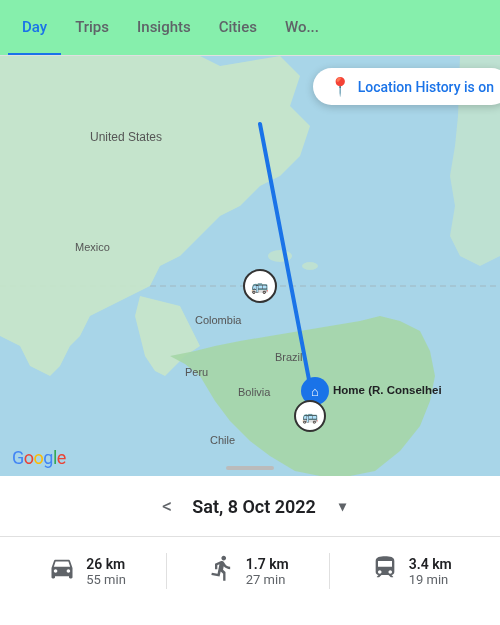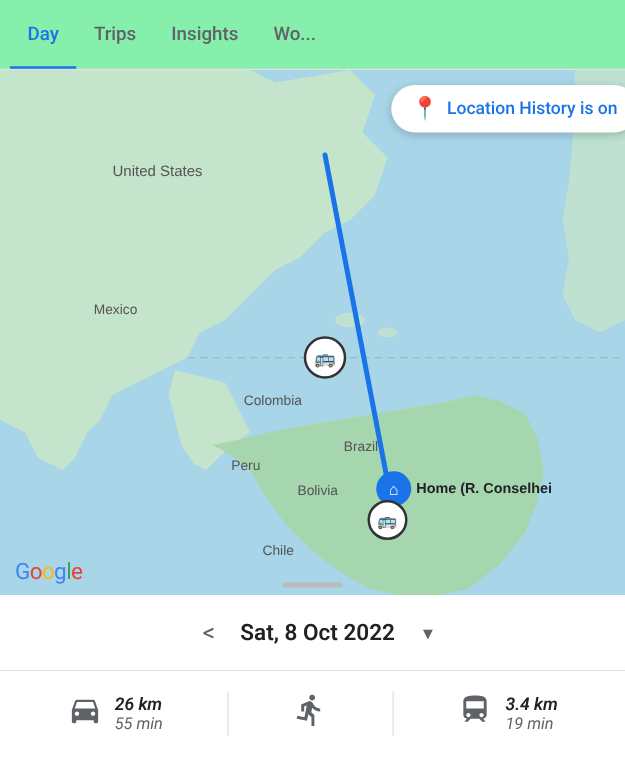--- a/index.html
+++ b/index.html
@@ -133,21 +133,20 @@
       color: #5f6368;
     }
 
     
     .stats-row {
       display: flex;
       align-items: center;
       justify-content: space-around;
       padding: 16px 28px;
       background: #fff;
-      font-style: italic;
     }
     .stat-item {
       display: flex;
       align-items: center;
       gap: 10px;
     }
     .stat-icon {
       font-size: 26px;
       color: #5f6368;
     }
@@ -177,20 +176,21 @@
       fill: #5f6368;
     }
   </style>
 </head>
 <body>
 
 <nav class="nav-tabs">
   <div class="nav-tab active">Day</div>
   <div class="nav-tab">Trips</div>
   <div class="nav-tab">Insights</div>
+  <div class="nav-tab">Cities</div>
   <div class="nav-tab">Wo...</div>
 </nav>
 
 <div class="map-container">
   <svg class="map-svg" viewBox="0 0 500 420" xmlns="http://www.w3.org/2000/svg">
 
     <rect width="500" height="420" fill="#a8d5e8"></rect>
 
     <line x1="0" y1="230" x2="500" y2="230" stroke="#999" stroke-width="1" stroke-dasharray="6,4" opacity="0.5"></line>
 
@@ -265,20 +265,24 @@
   </div>
 
   <div class="stat-divider"></div>
 
   <div class="stat-item">
     <span class="stat-icon">
       <svg class="icon-walk" viewBox="0 0 24 24" xmlns="http://www.w3.org/2000/svg">
         <path d="M13.49 5.48c1.1 0 2-.9 2-2s-.9-2-2-2-2 .9-2 2 .9 2 2 2zm-3.6 13.9l1-4.4 2.1 2v6h2v-7.5l-2.1-2 .6-3c1.3 1.5 3.3 2.5 5.5 2.5v-2c-1.9 0-3.5-1-4.3-2.4l-1-1.6c-.4-.6-1-1-1.7-1-.3 0-.5.1-.8.1l-5.2 2.2v4.7h2v-3.4l1.8-.7-1.6 8.1-4.9-1-.4 2 7 1.4z"></path>
       </svg>
     </span>
+    <div class="stat-text">
+      <span class="stat-value">1.7 km</span>
+      <span class="stat-sub">27 min</span>
+    </div>
   </div>
 
   <div class="stat-divider"></div>
 
   <div class="stat-item">
     <span class="stat-icon">
       <svg class="icon-bus" viewBox="0 0 24 24" xmlns="http://www.w3.org/2000/svg">
         <path d="M12 2C8 2 4 2.5 4 6v9.5C4 16.88 5.12 18 6.5 18L5 19.5v.5h2l2-2h6l2 2h2v-.5L17.5 18C18.88 18 20 16.88 20 15.5V6c0-3.5-3.58-4-8-4zM7.5 17c-.83 0-1.5-.67-1.5-1.5S6.67 14 7.5 14s1.5.67 1.5 1.5S8.33 17 7.5 17zm9 0c-.83 0-1.5-.67-1.5-1.5s.67-1.5 1.5-1.5 1.5.67 1.5 1.5-.67 1.5-1.5 1.5zM18 11H6V6h12v5z"></path>
       </svg>
     </span>

